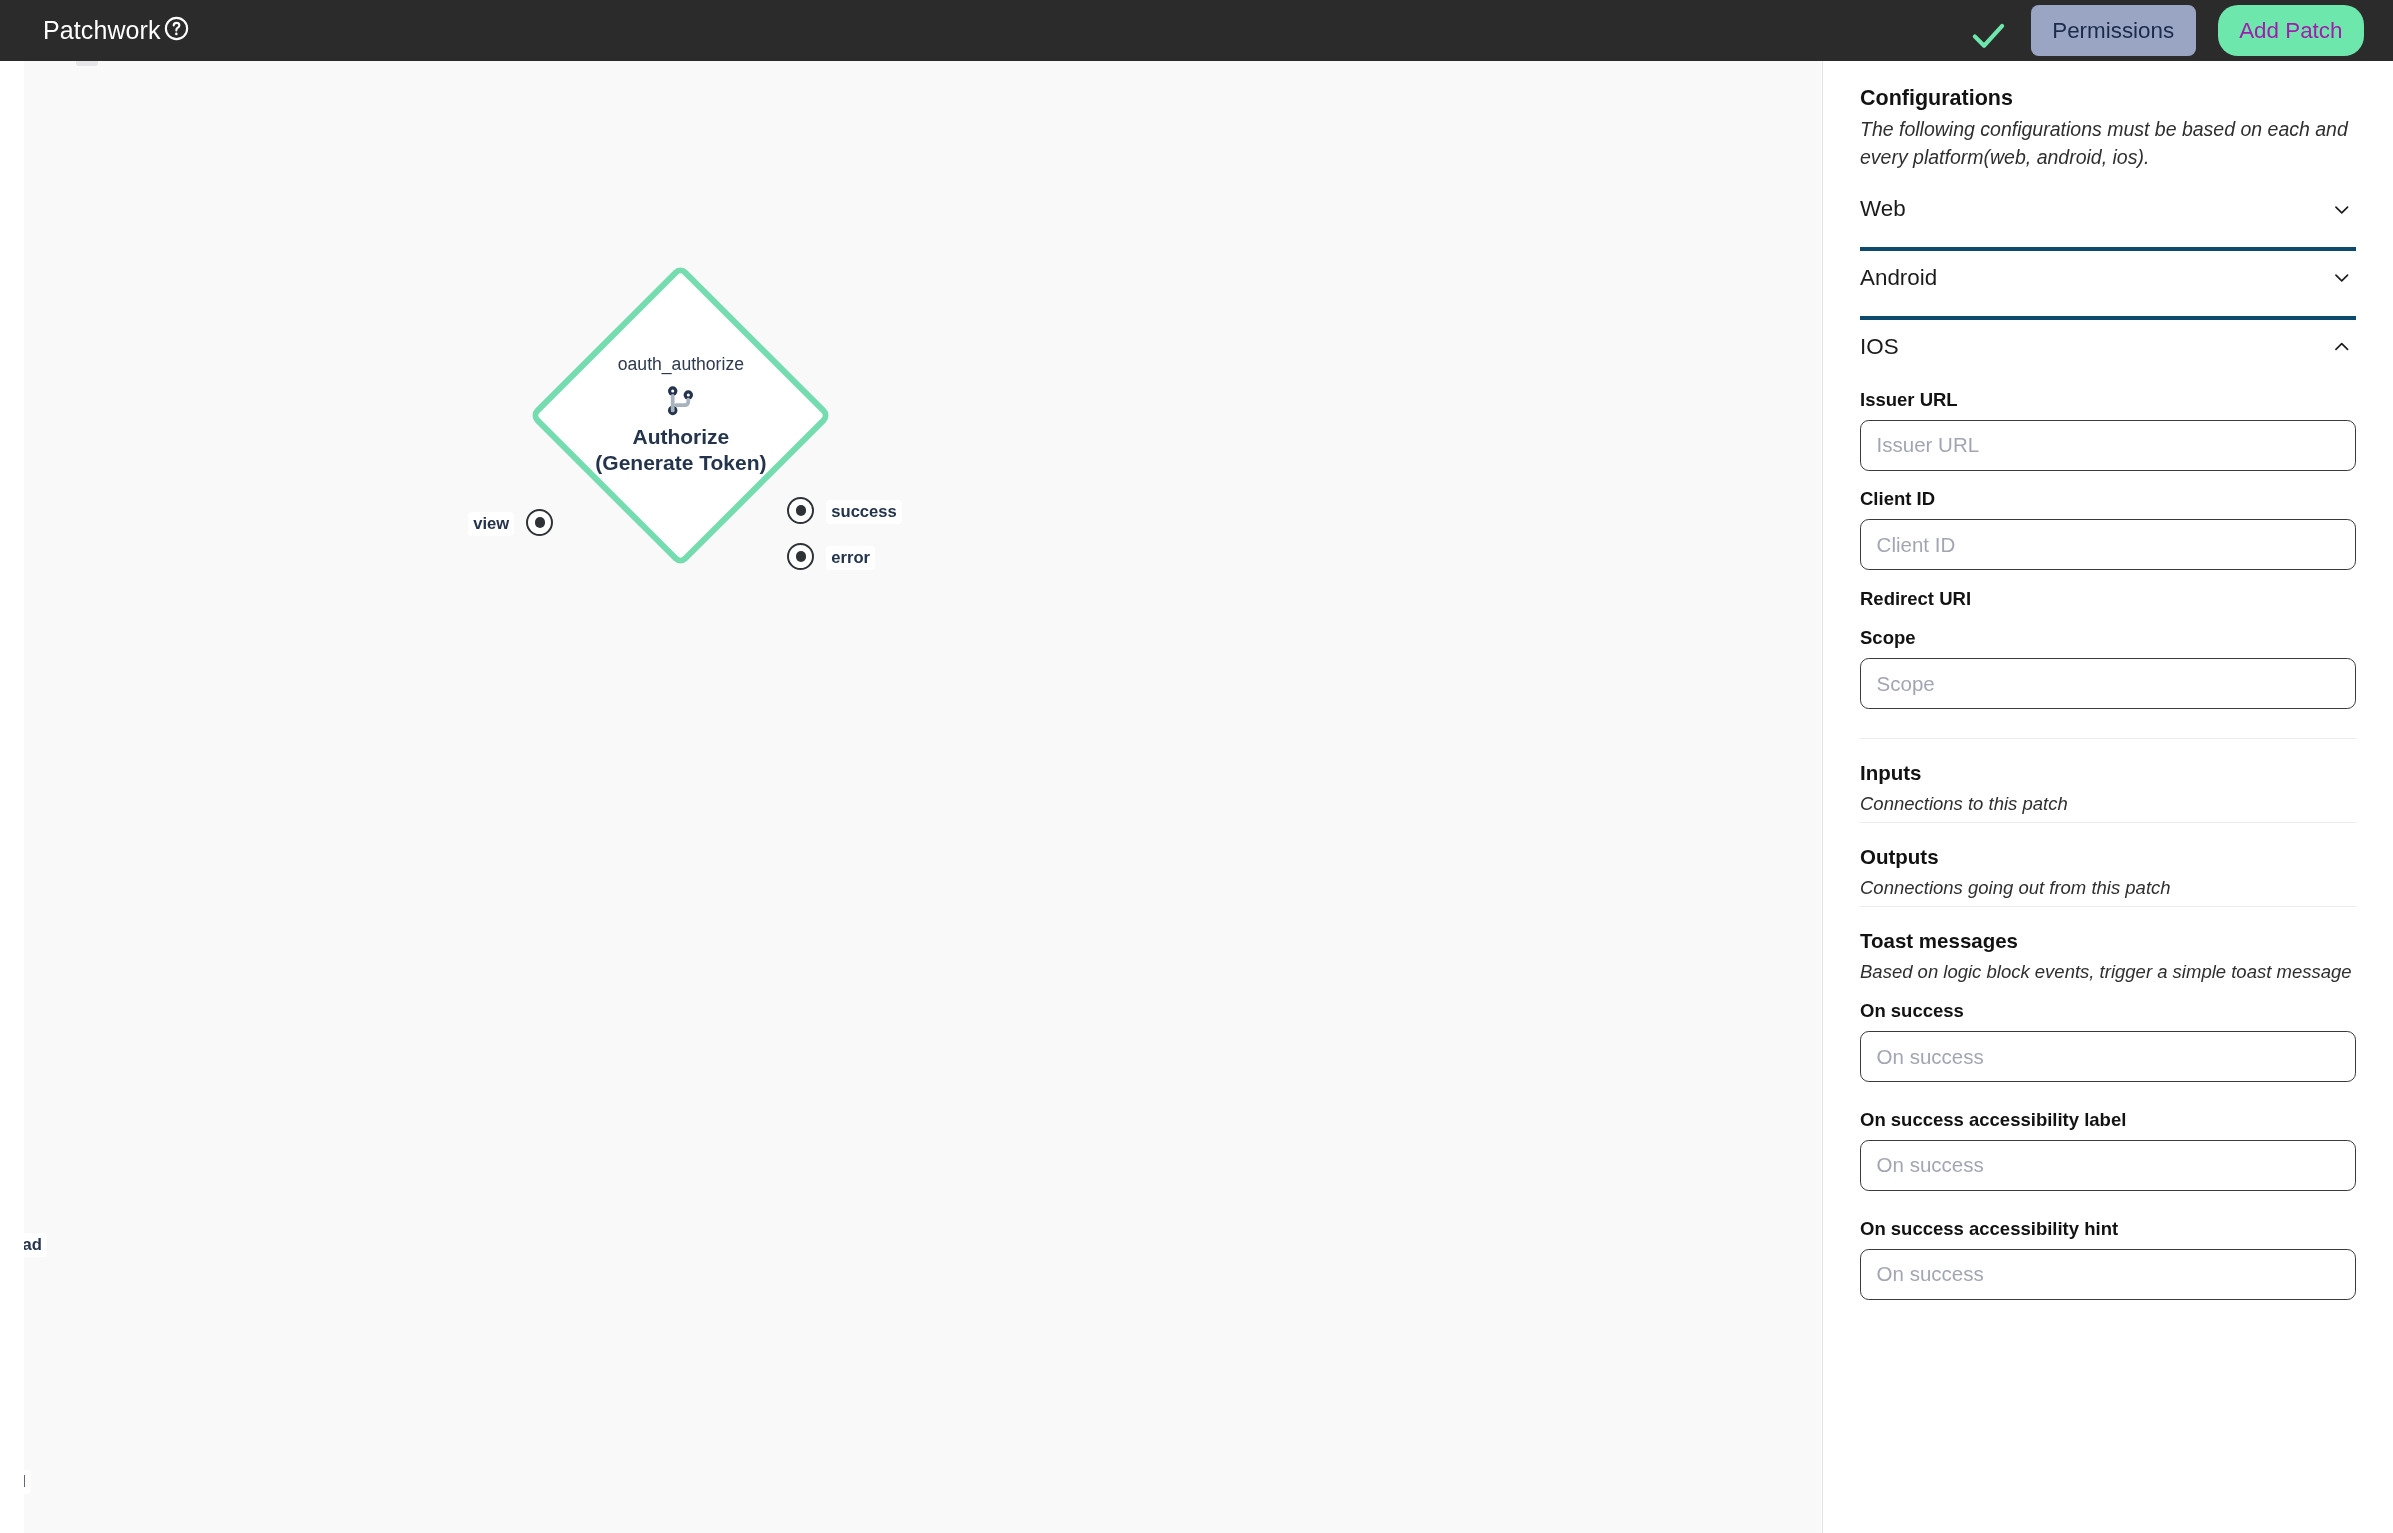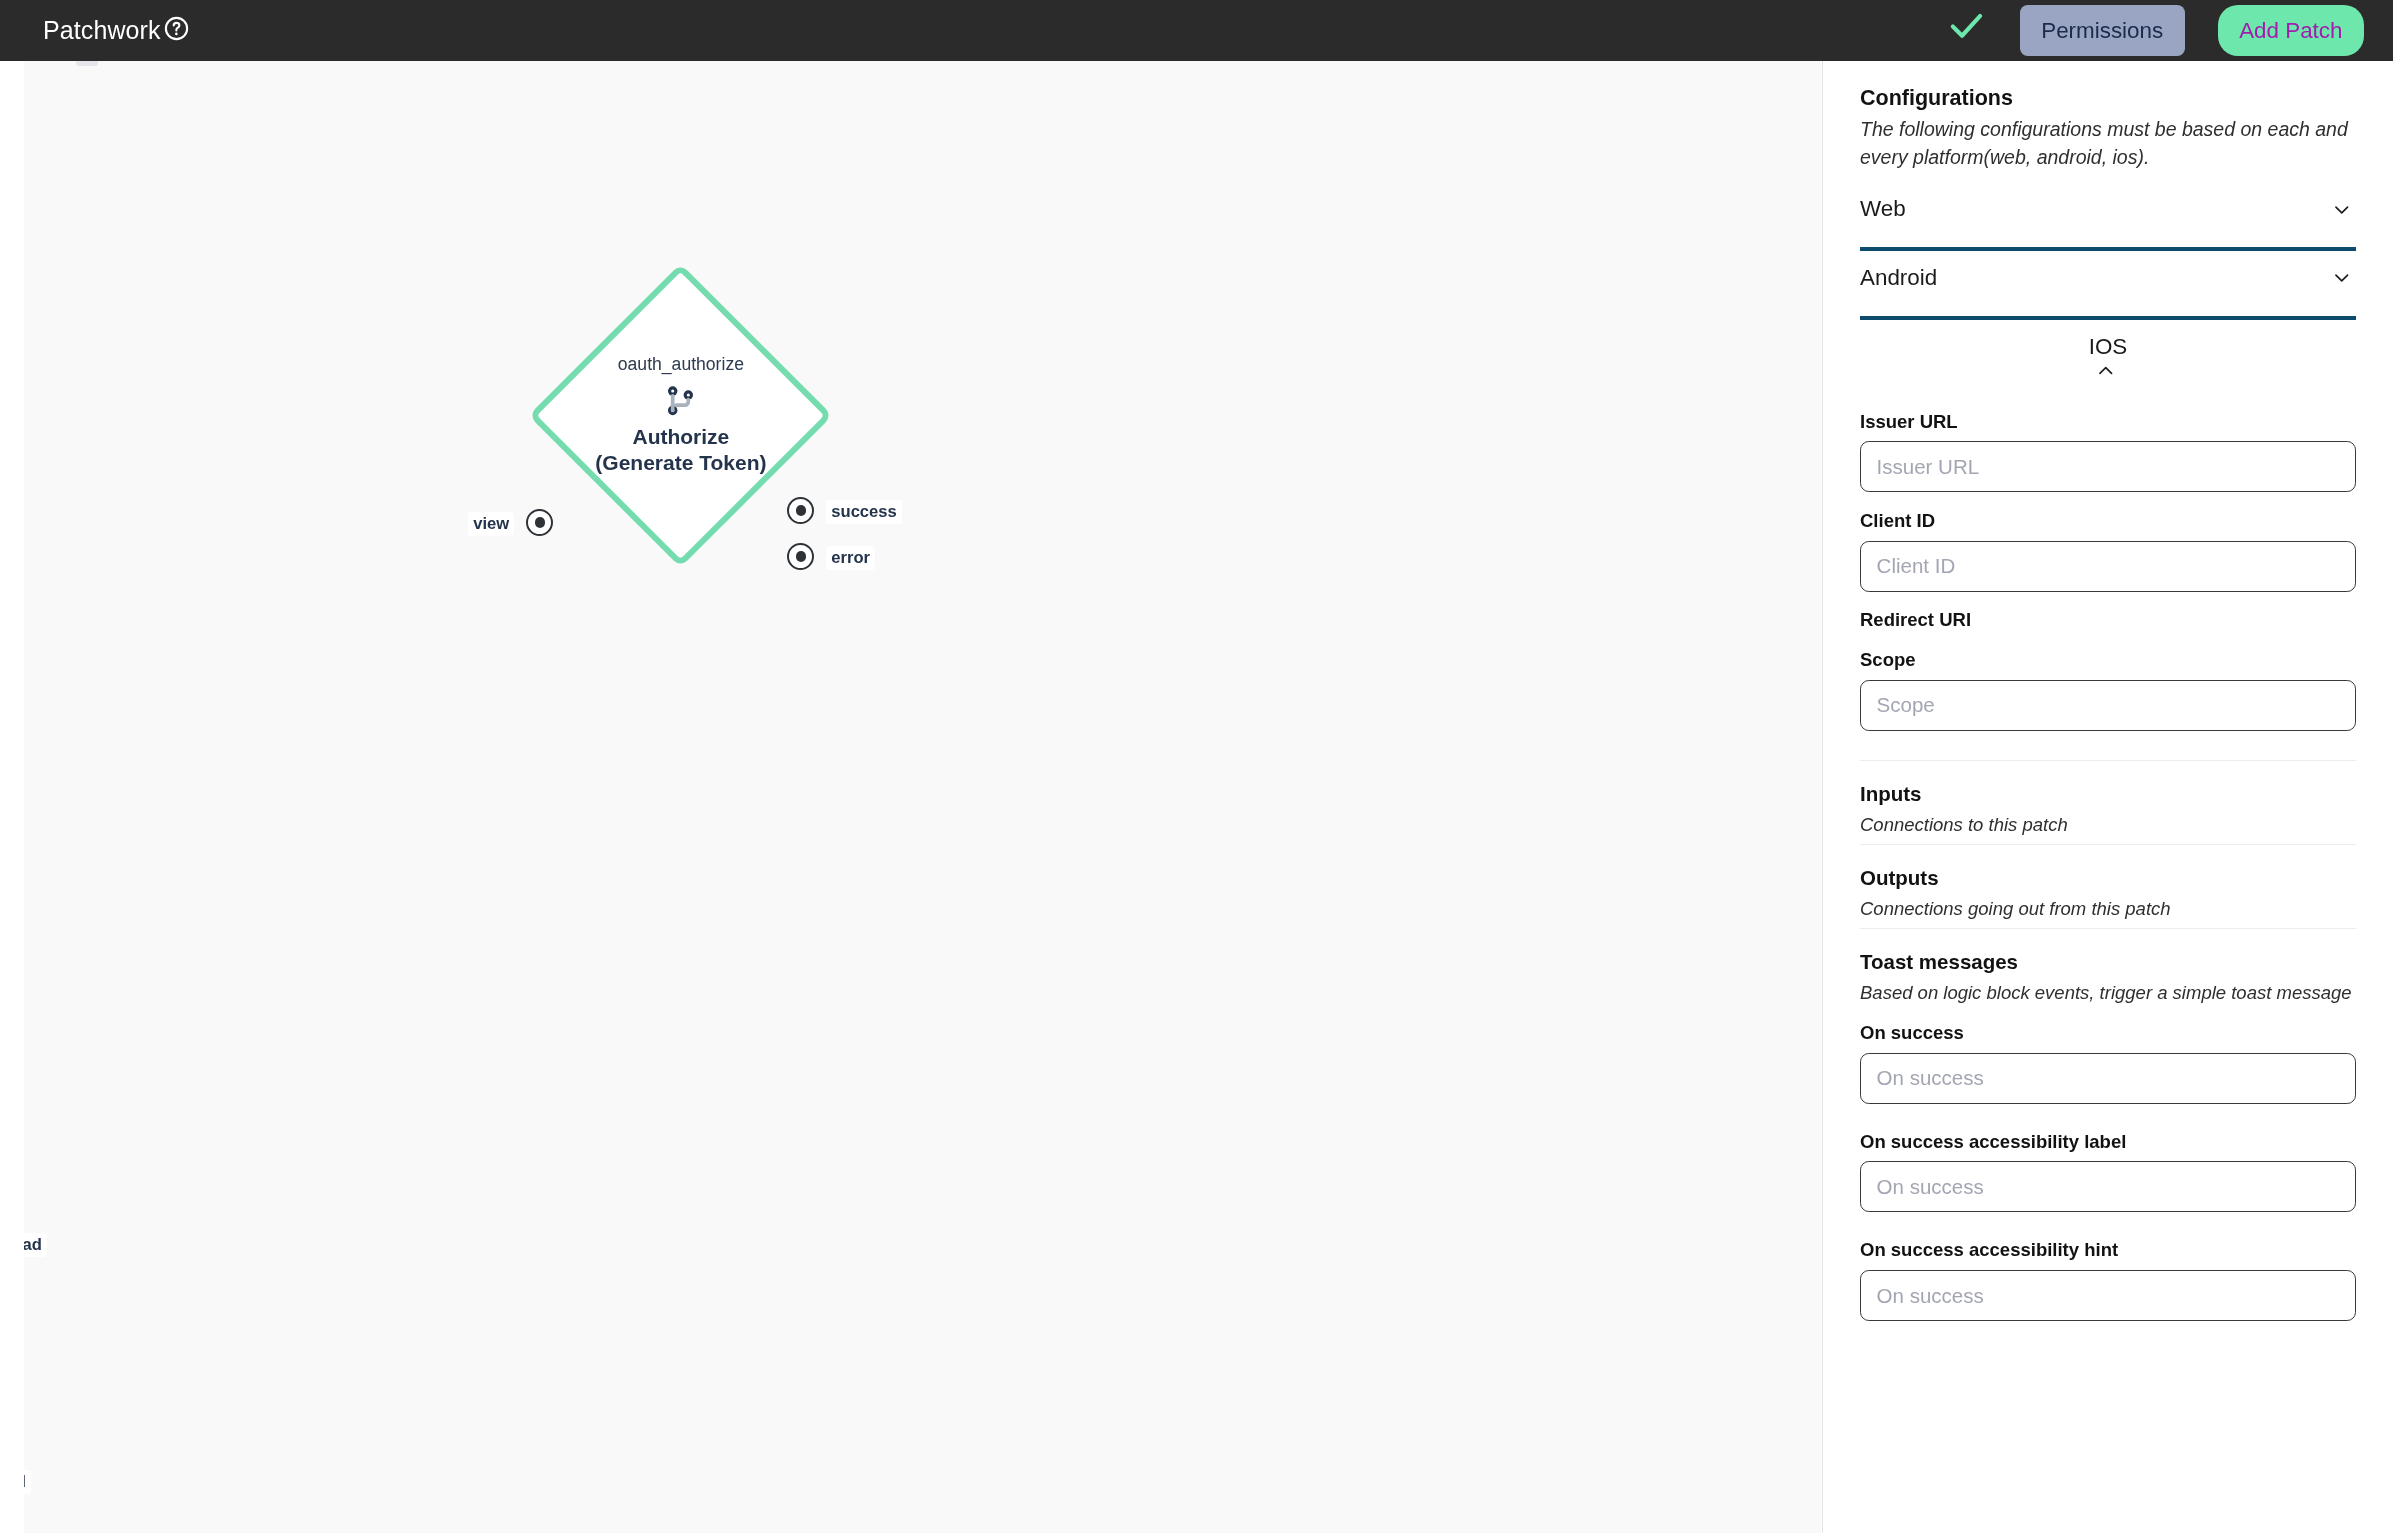--- a/index.html
+++ b/index.html
@@ -34,22 +34,22 @@
     color: #ffffff;
     font-size: 25px;
     font-weight: 400;
     letter-spacing: 0.1px;
     white-space: nowrap;
   }
   .help-icon { display: block; }
   #topbar-right {
     margin-left: auto;
     display: flex;
-    align-items: flex-start;
-    gap: 33px;
+    align-items: flex-end;
+    gap: 22px;
     margin-right: 29px;
   }
   #check-icon { display: block; }
   .tbtn {
     border: none;
     border-radius: 7.8px;
     font-family: "Liberation Sans", sans-serif;
     font-size: 22.4px;
     font-weight: 400;
     padding: 0 21.5px;
@@ -202,21 +202,21 @@
   .accordion {
     display: flex;
     align-items: center;
     justify-content: space-between;
     font-size: 22.4px;
     color: #1b1b1b;
     padding: 13.7px 0 25px 0;
     border-bottom: 4px solid #0c4a6e;
     cursor: pointer;
   }
-  .accordion.open { border-bottom: none; padding-bottom: 11.7px; flex-direction: column; }
+  .accordion.open { border-bottom: none; padding-bottom: 11.7px; }
   .acc-label { font-weight: 400; }
   .chev { display: block; margin-right: 3.9px; }
 
   .field-label {
     font-size: 18.5px;
     font-weight: bold;
     color: #121212;
     margin: 17.6px 0 8.8px 0;
   }
   .field-input {

